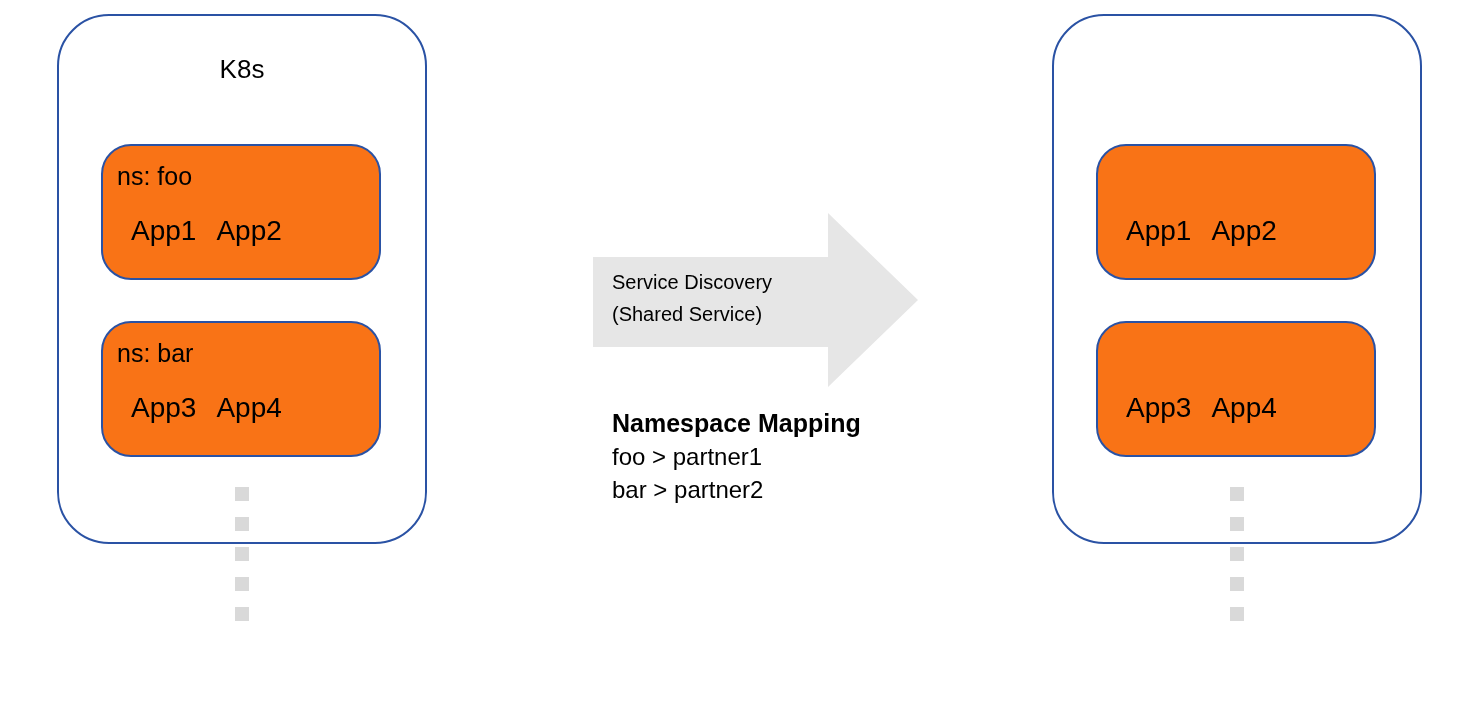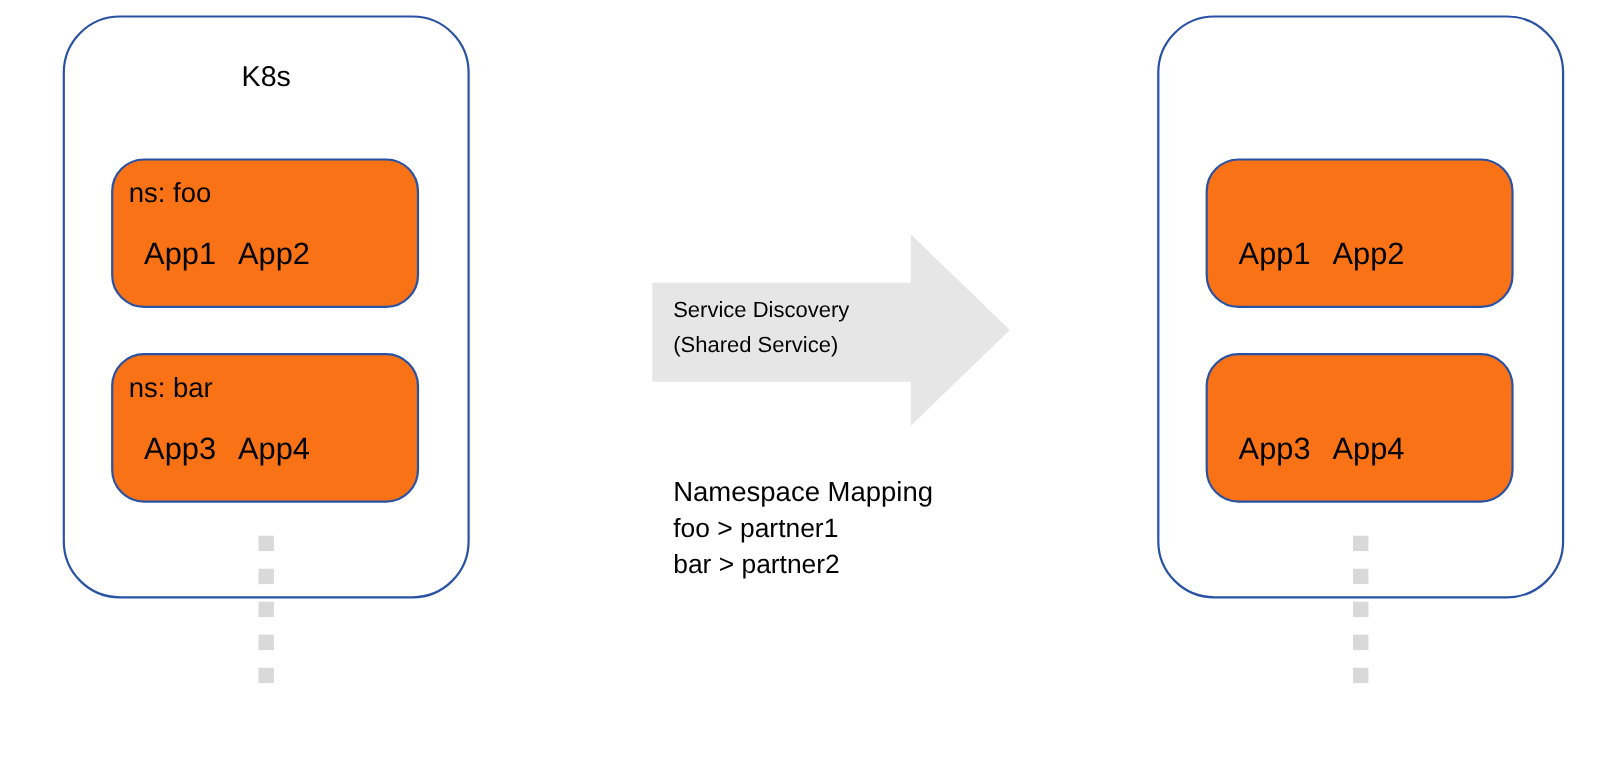--- a/index.html
+++ b/index.html
@@ -82,24 +82,23 @@
     white-space: nowrap;
   }
   .mapping {
     position: absolute;
     left: 612px; top: 406px;
     font-size: 24px;
     line-height: 33px;
     white-space: nowrap;
   }
   .mapping-title {
-    font-weight: normal;
+    font-weight: bold;
     font-size: 25px;
     line-height: 34px;
-    margin-top: 24px;
   }
 </style>
 </head>
 <body>
 
 <div class="cluster left">
   <div class="cluster-title">K8s</div>
 
   <div class="ns-box first">
     <div class="ns-label">ns: foo</div>

